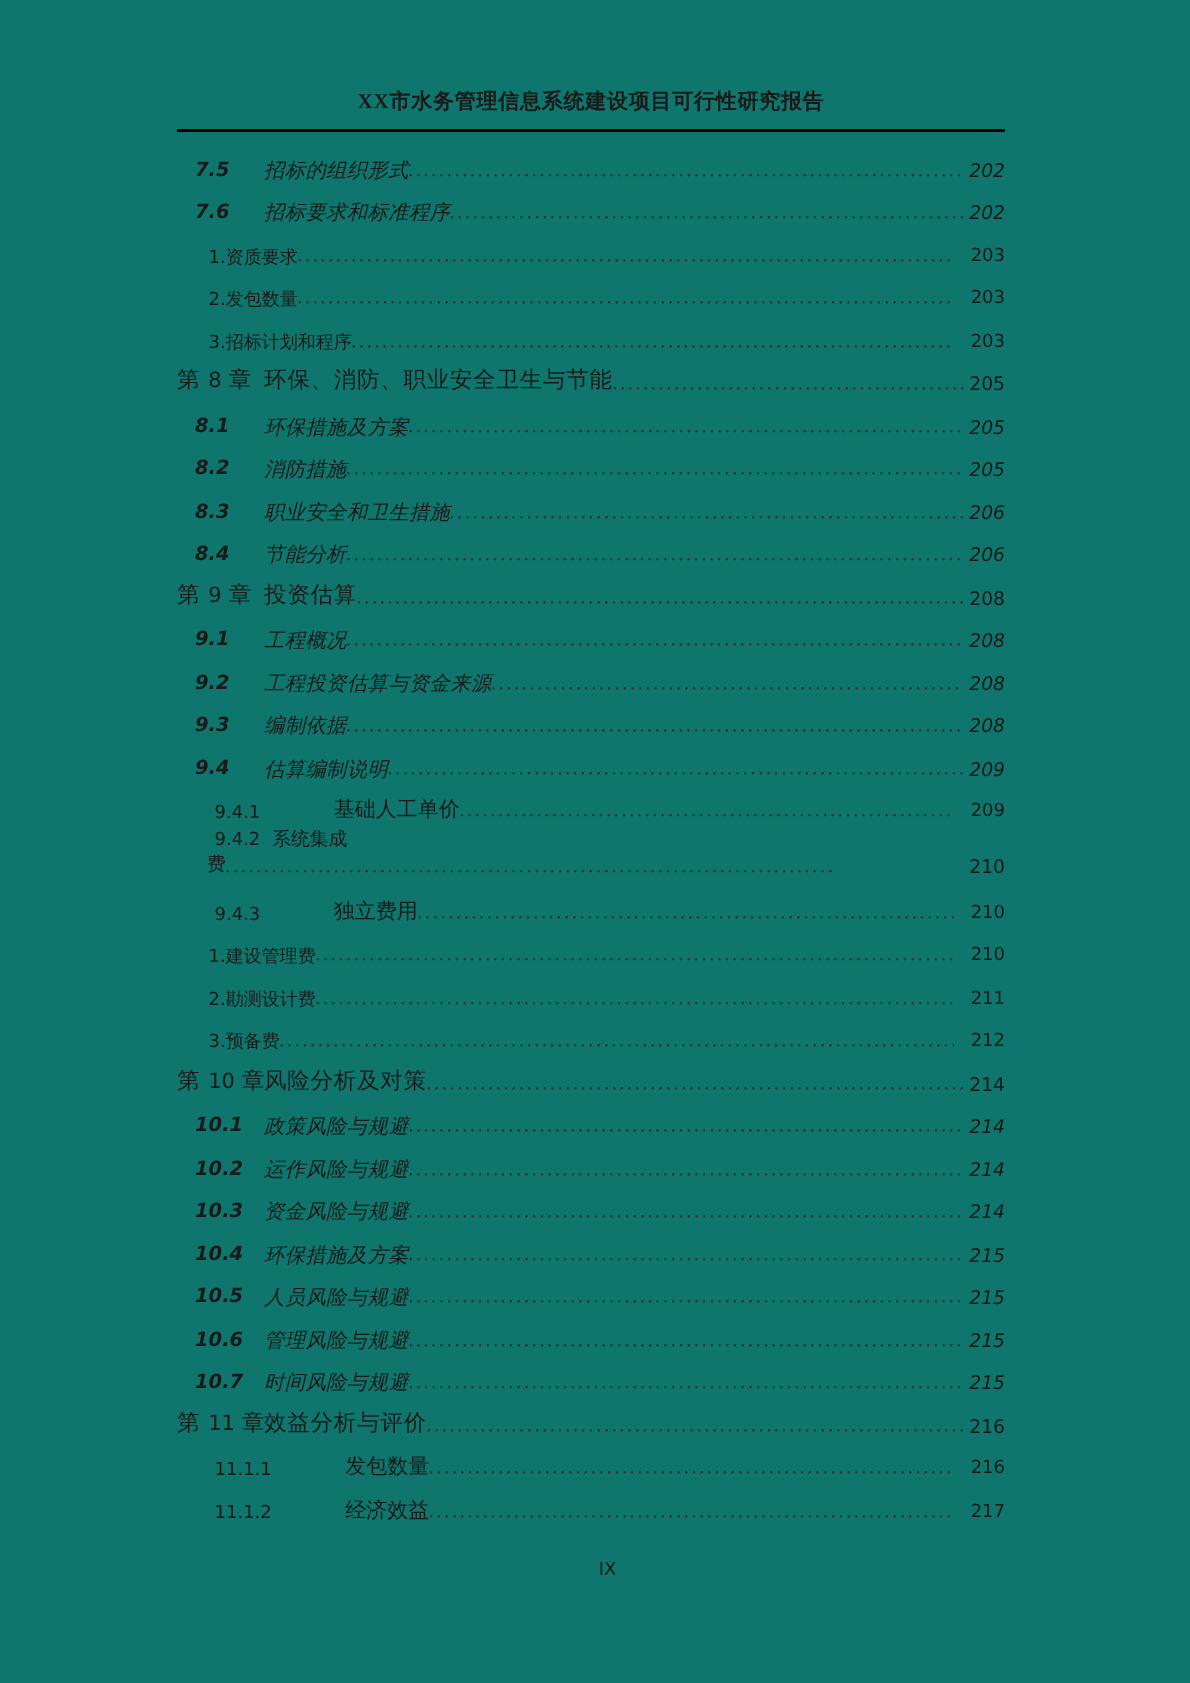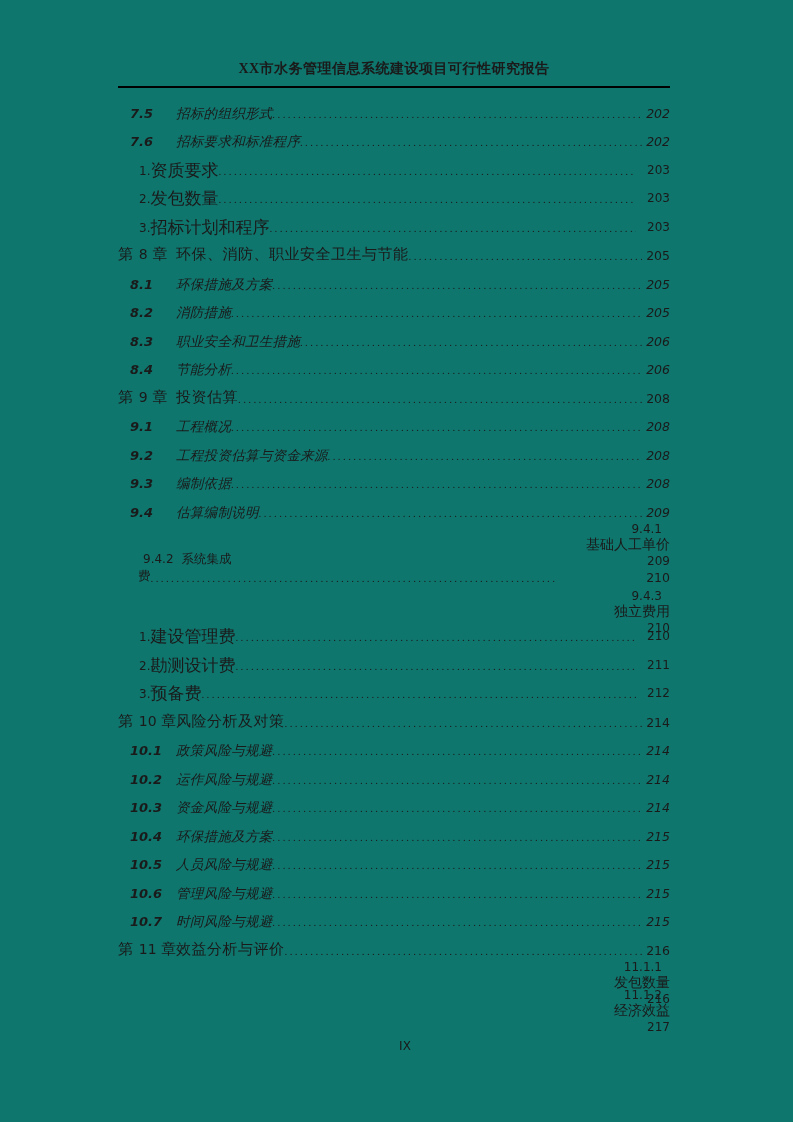--- a/index.html
+++ b/index.html
@@ -48,28 +48,28 @@
   .lvl-h1 .num .d{font-size:14px;letter-spacing:0;}
   .lvl-h1 .title{font-size:15px;line-height:19px;letter-spacing:0.5px;}
 
   
   .lvl-h2{padding-left:12px;font-style:italic;}
   .lvl-h2 .num{flex:none;width:46px;font-size:13px;line-height:17px;}
   .lvl-h2 .num .d{font-weight:600;}
   .lvl-h2 .title{font-size:13.5px;line-height:17px;letter-spacing:0.3px;text-align:right;}
 
   
-  .lvl-h3{padding-left:25px;flex-direction:column;}
+  .lvl-h3{padding-left:25px;}
   .lvl-h3 .num{margin-right:8px;font-size:12px;line-height:16px;}
   .lvl-h3 .title{font-size:14px;line-height:16px;margin-left:41px;}
 
   
   .lvl-h3item{padding-left:21px;}
   .lvl-h3item .num{font-size:12px;line-height:16px;}
-  .lvl-h3item .title{font-size:17px;line-height:16px;}
+  .lvl-h3item .title{font-size:12px;line-height:16px;}
 
   
   .leader{
     flex:1;
     overflow:hidden;
     white-space:nowrap;
     line-height:15px;
     align-self:flex-end;
   }
   .leader::after{

